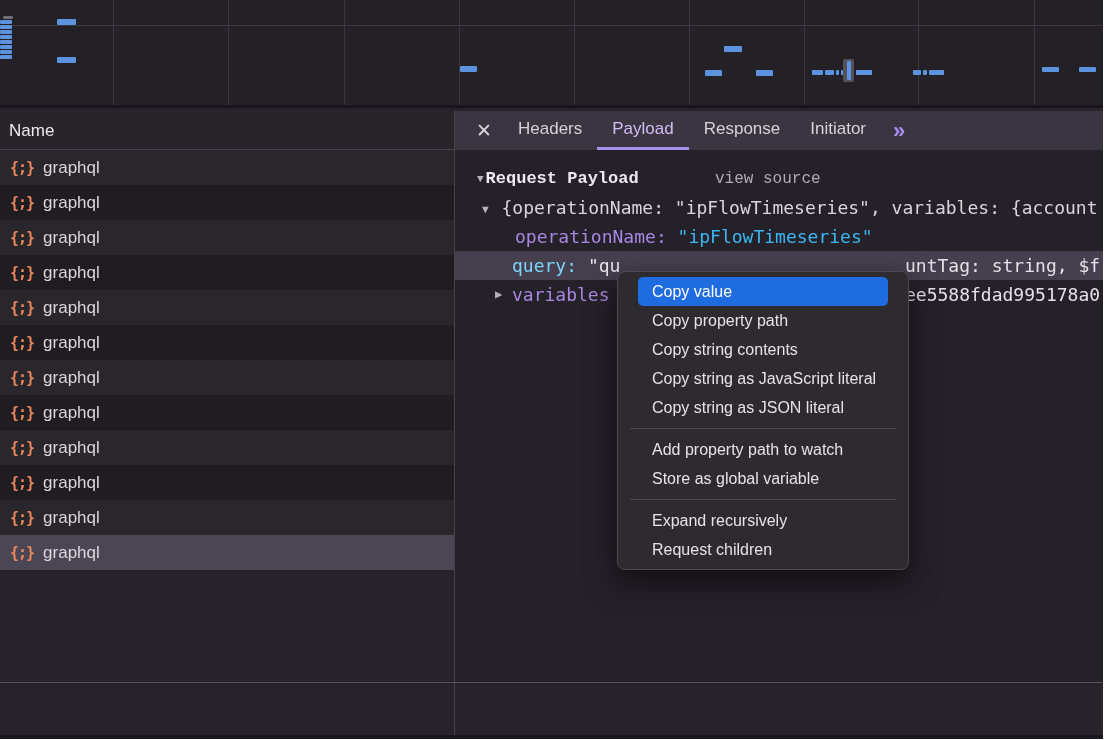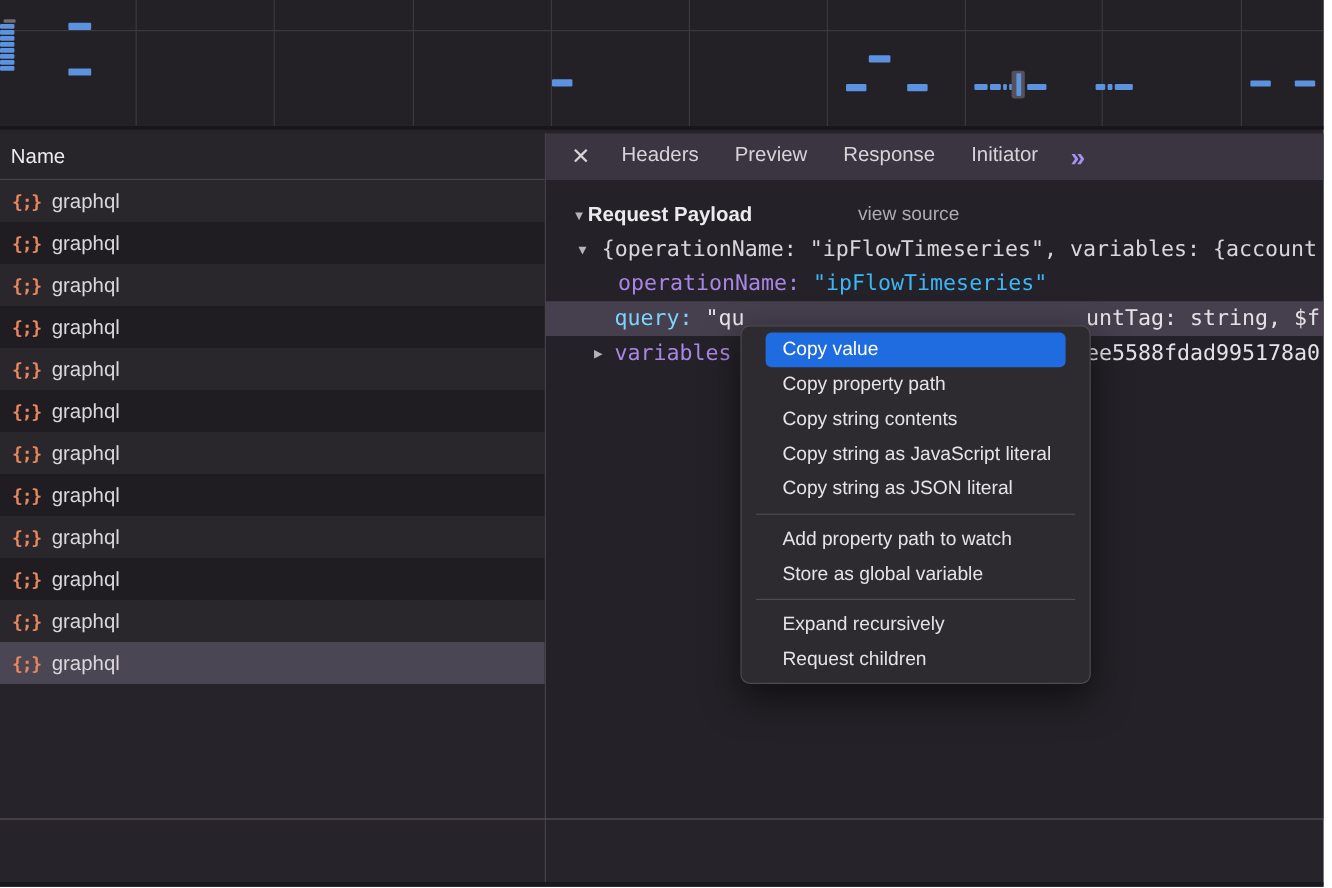--- a/index.html
+++ b/index.html
@@ -33,21 +33,21 @@
   .right-panel { position:absolute; left:455px; top:111px; right:0; bottom:57px; background:#242128; overflow:hidden; }
   .tabbar { height:39px; background:#3a3540; display:flex; align-items:stretch; padding-left:10px;
             font-size:17px; color:#d6d3d9; }
   .close-btn { width:38px; display:flex; align-items:center; justify-content:center; font-size:19px; color:#d6d3d9; cursor:pointer; }
   .tab { padding:14px 15px; display:flex; align-items:center; border-bottom:3px solid transparent; cursor:pointer; }
   .tab.active { color:#cdbef5; border-bottom-color:#a78ff0; }
   .overflow-btn { padding:0 12px; display:flex; align-items:center; font-size:22px; font-weight:bold; color:#a78ff0; cursor:pointer; }
 
   .payload-content { position:relative; font-family:"DejaVu Sans Mono", monospace; }
   .section-row { margin-top:15px; height:28px; line-height:28px; padding-left:22px; position:relative;
-                 font-family:Liberation Sans, sans-serif; font-size:17px; font-weight:bold; color:#eceaee; }
+                 font-family:Liberation Mono, monospace; font-size:17px; font-weight:bold; color:#eceaee; }
   .tri { font-size:11px; color:#b6b3ba; display:inline-block; vertical-align:middle; margin-right:2px; }
   .view-source { position:absolute; left:260px; top:0; font-weight:normal; font-size:16px; color:#aeabb2; cursor:pointer; }
   .tree-row { height:29px; line-height:29px; font-size:18px; color:#d9d6db; white-space:nowrap; overflow:hidden; }
   .preview-row { padding-left:27px; }
   .op-row { padding-left:60px; }
   .key { color:#a886e4; }
   .str { color:#3bb7f6; }
   .query-row { background:#453f4e; position:relative; }
   .vars-row { position:relative; }
   .abs { position:absolute; top:0; }
@@ -169,21 +169,21 @@
           </div>
         </div>
     </div>
 
     <div class="divider-vert"></div>
 
     <div class="right-panel">
       <div class="tabbar" id="tabbar">
         <div class="close-btn">✕</div>
       <div class="tab">Headers</div>
-          <div class="tab">Preview</div>
+          <div class="tab active">Payload</div>
           <div class="tab">Response</div>
           <div class="tab">Initiator</div>
           <div class="overflow-btn">»</div>
         </div>
 
       <div class="payload-content">
         <div class="section-row">
           <span class="tri">▼</span><span>Request Payload</span>
           <span class="view-source">view source</span>
         </div>

